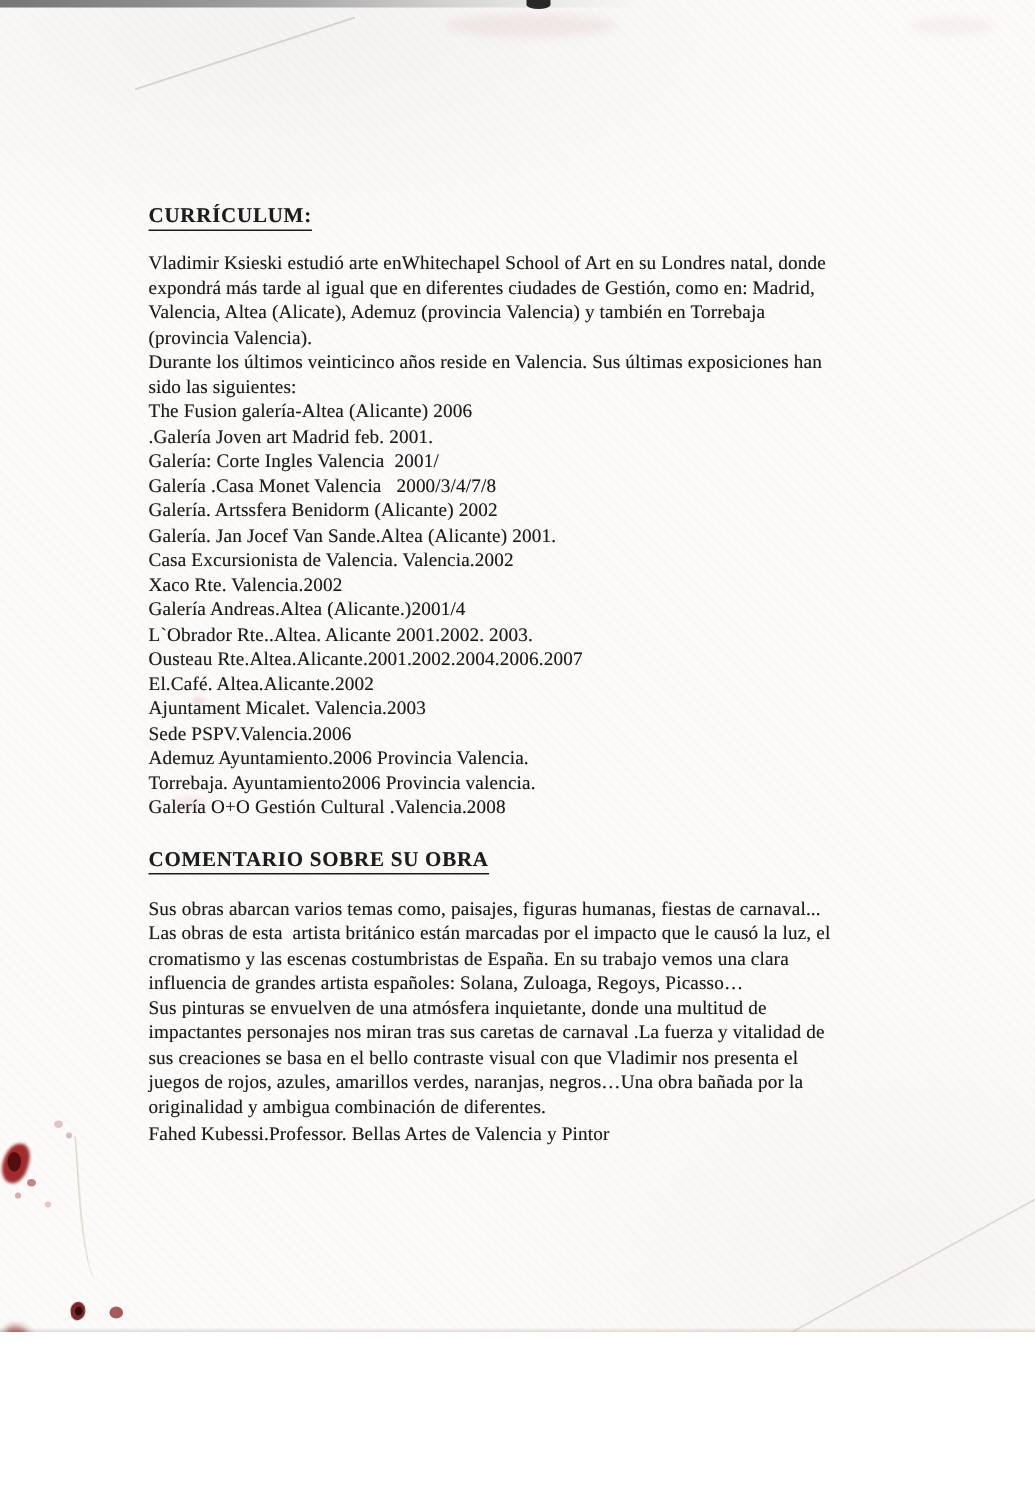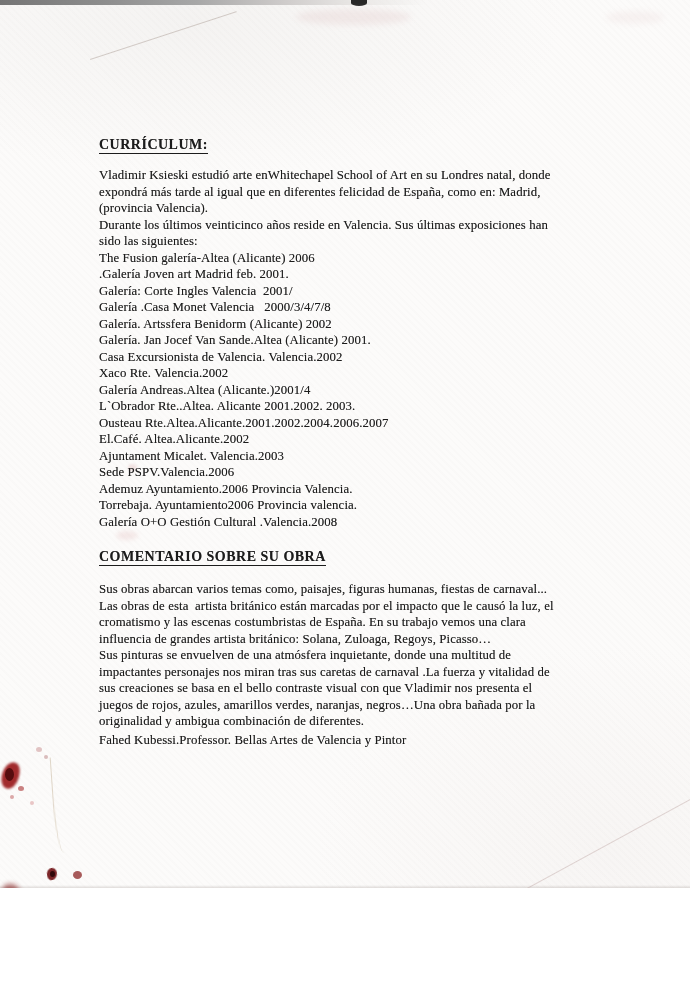--- a/index.html
+++ b/index.html
@@ -100,21 +100,22 @@
       <div class="stain" style="left: 238px; top: 935px; width: 10px; height: 10px; background: rgb(58, 13, 13); opacity: 0.85; border-radius: 50%; filter: blur(0.5px); transform: rotate(35deg);"></div>
       <div class="stain" style="left: 243px; top: 943px; width: 6px; height: 6px; background: rgb(138, 42, 42); opacity: 0.7; border-radius: 50%;"></div>
       <div class="stain" style="left: 247px; top: 951px; width: 4px; height: 4px; background: rgb(141, 106, 74); opacity: 0.6; border-radius: 50%;"></div>
     </div>
 
   <div class="content">
     <h1 class="doc-title"><span class="u">CURRÍCULUM:</span></h1>
 
     <div class="para">
         <div class="line">Vladimir Ksieski estudió arte enWhitechapel School of Art en su Londres natal, donde</div>
-        <div class="line">expondrá más tarde al igual que en diferentes felicidad de España, como en: Madrid,</div>
+        <div class="line">expondrá más tarde al igual que en diferentes ciudades de Gestión, como en: Madrid,</div>
+        <div class="line">Valencia, Altea (Alicate), Ademuz (provincia Valencia) y también en Torrebaja</div>
         <div class="line">(provincia Valencia).</div>
         <div class="line">Durante los últimos veinticinco años reside en Valencia. Sus últimas exposiciones han</div>
         <div class="line">sido las siguientes:</div>
       </div>
 
     <div class="para">
         <div class="line">The Fusion galería-Altea (Alicante) 2006</div>
         <div class="line">.Galería Joven art Madrid feb. 2001.</div>
         <div class="line">Galería: Corte Ingles Valencia  2001/</div>
         <div class="line">Galería .Casa Monet Valencia   2000/3/4/7/8</div>
@@ -132,21 +133,21 @@
         <div class="line">Torrebaja. Ayuntamiento2006 Provincia valencia.</div>
         <div class="line">Galería O+O Gestión Cultural .Valencia.2008</div>
       </div>
 
     <h2 class="doc-title"><span class="u">COMENTARIO SOBRE SU OBRA</span></h2>
 
     <div class="para">
         <div class="line">Sus obras abarcan varios temas como, paisajes, figuras humanas, fiestas de carnaval...</div>
         <div class="line">Las obras de esta  artista británico están marcadas por el impacto que le causó la luz, el</div>
         <div class="line">cromatismo y las escenas costumbristas de España. En su trabajo vemos una clara</div>
-        <div class="line">influencia de grandes artista británico: Solana, Zuloaga, Regoys, Picasso…</div>
+        <div class="line">influencia de grandes artista españoles: Solana, Zuloaga, Regoys, Picasso…</div>
         <div class="line">Sus pinturas se envuelven de una atmósfera inquietante, donde una multitud de</div>
         <div class="line">impactantes personajes nos miran tras sus caretas de carnaval .La fuerza y vitalidad de</div>
         <div class="line">sus creaciones se basa en el bello contraste visual con que Vladimir nos presenta el</div>
         <div class="line">juegos de rojos, azules, amarillos verdes, naranjas, negros…Una obra bañada por la</div>
         <div class="line">originalidad y ambigua combinación de diferentes.</div>
       </div>
 
     <div class="signature">Fahed Kubessi.Professor. Bellas Artes de Valencia y Pintor</div>
   </div>
 </div>

